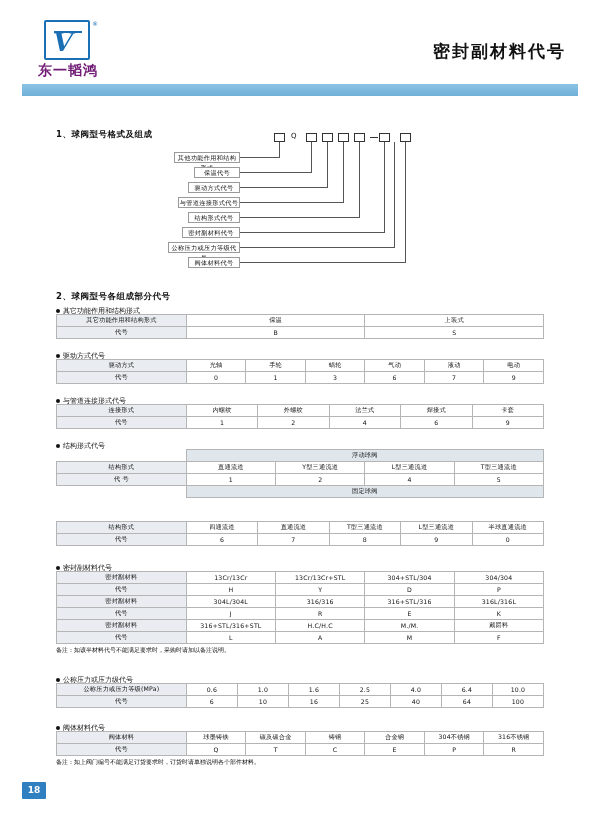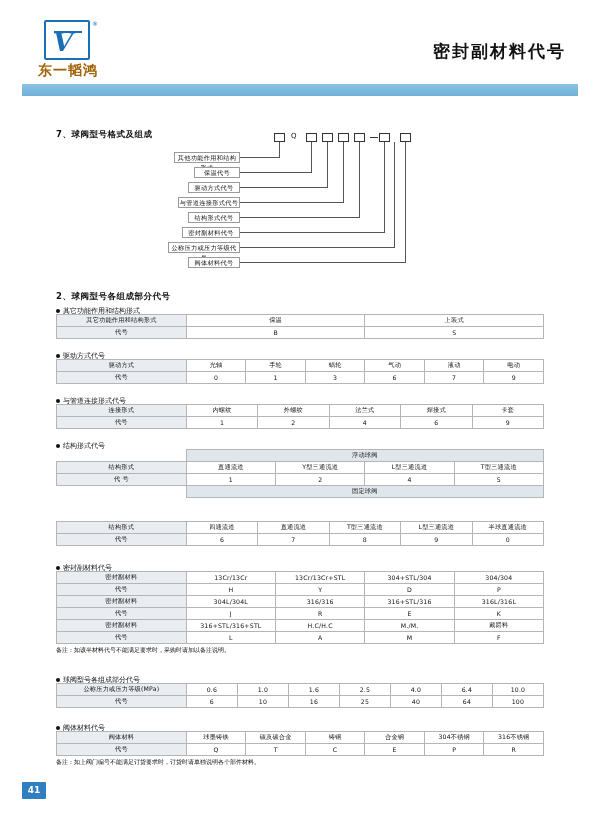--- a/index.html
+++ b/index.html
@@ -37,21 +37,21 @@
   }
   .logo-mark .bar {
     position:absolute; left:8px; top:9px; width:28px; height:2px;
     background:#1b6fb5;
   }
   .logo-reg {
     position:absolute; left:70px; top:2px; font-size:6px; color:#1b6fb5;
   }
   .logo-cn {
     position:absolute; left:16px; top:44px;
-    font-size:14px; font-weight:bold; color:#a16207;
+    font-size:14px; font-weight:bold; color:#701a75;
     letter-spacing:1px;
     font-family:"DejaVu Sans","Liberation Sans",sans-serif;
   }
   .header-title {
     position:absolute; right:12px; top:22px;
     font-size:17px; font-weight:bold; color:#111; letter-spacing:2px;
   }
   .rule-band-light {
     position:absolute; left:22px; top:84px; width:556px; height:12px;
     background:linear-gradient(to bottom, #8cc3e4 0%, #6fb0d8 100%);
@@ -136,21 +136,21 @@
         <div class="bar"></div>
       </div>
       <div class="logo-reg">®</div>
       <div class="logo-cn">东一韬鸿</div>
     </div>
     <div class="header-title">密封副材料代号</div>
   </div>
 
   <div class="rule-band-light"></div>
 
-  <div class="sec-head" style="left:56px; top:129px;">7、球阀型号格式及组成</div>
+  <div class="sec-head" style="left:56px; top:129px;">1、球阀型号格式及组成</div>
 
   <div class="fmt-area">
 
     <div class="fmt-slot" style="left:252px; top:5px;"></div>
     <div class="fmt-q" style="left:269px; top:4px;">Q</div>
     <div class="fmt-slot" style="left:284px; top:5px;"></div>
     <div class="fmt-slot" style="left:300px; top:5px;"></div>
     <div class="fmt-slot" style="left:316px; top:5px;"></div>
     <div class="fmt-slot" style="left:332px; top:5px;"></div>
     <div class="fmt-dash" style="left:348px; top:9px; width:8px;"></div>
@@ -356,21 +356,21 @@
       <td>L</td>
       <td>A</td>
       <td>M</td>
       <td>F</td>
     </tr>
   </tbody>
     </table>
   <div class="note" style="left:56px; top:646px;">备注：如该半材料代号不能满足要求时，采购时请加以备注说明。</div>
 
   <div class="sub-head" style="left:56px; top:675px;">
-    <span class="bullet"></span><span>球阀型号各组成部分代号</span>
+    <span class="bullet"></span><span>公称压力或压力级代号</span>
   </div>
   <table class="t" style="left:56px; top:683px; width:488px;">
     <tbody>
         <tr>
       <td class="rowhead" style="width:130px;">公称压力或压力等级(MPa)</td>
       <td style="width:51.1px;">0.6</td>
       <td style="width:51.1px;">1.0</td>
       <td style="width:51.1px;">1.6</td>
       <td style="width:51.1px;">2.5</td>
       <td style="width:51.1px;">4.0</td>
@@ -410,15 +410,15 @@
       <td>T</td>
       <td>C</td>
       <td>E</td>
       <td>P</td>
       <td>R</td>
     </tr>
   </tbody>
     </table>
   <div class="note" style="left:56px; top:758px;">备注：如上阀门编号不能满足订货要求时，订货时请单独说明各个部件材料。</div>
 
-  <div class="pagenum">41</div>
+  <div class="pagenum">18</div>
 
 </div>
 
 </body></html>

